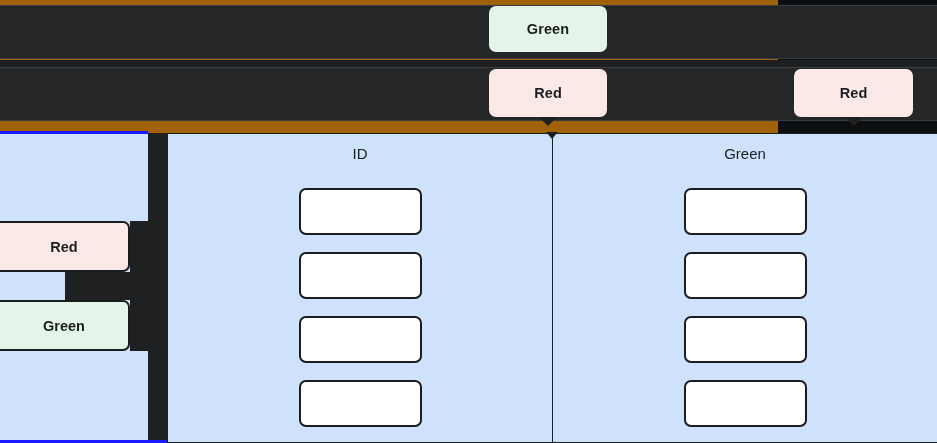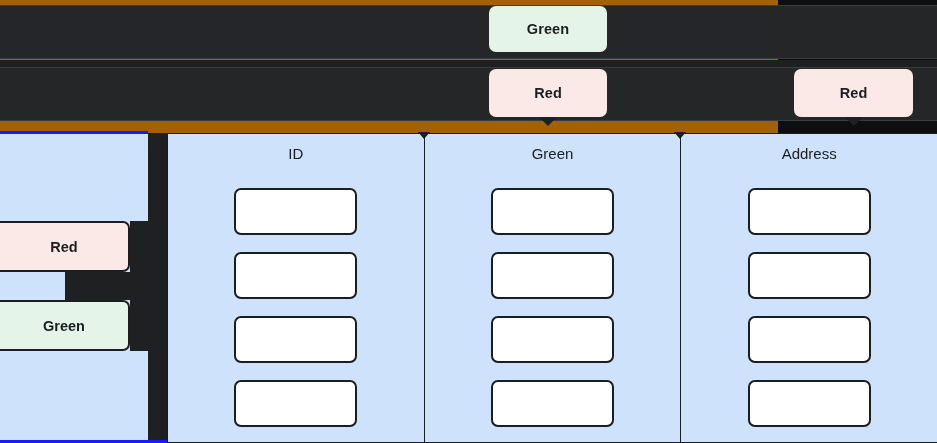--- a/index.html
+++ b/index.html
@@ -248,24 +248,16 @@
 
     <div class="column">
       <span class="col-marker"></span>
       <div class="col-title">Green</div>
       <div class="cell"></div>
       <div class="cell"></div>
       <div class="cell"></div>
       <div class="cell"></div>
     </div>
 
-    <div class="column">
-      <span class="col-marker"></span>
-      <div class="col-title">Address</div>
-      <div class="cell"></div>
-      <div class="cell"></div>
-      <div class="cell"></div>
-      <div class="cell"></div>
-    </div>
 
 
   </div>
 </div>
 
 </body></html>

